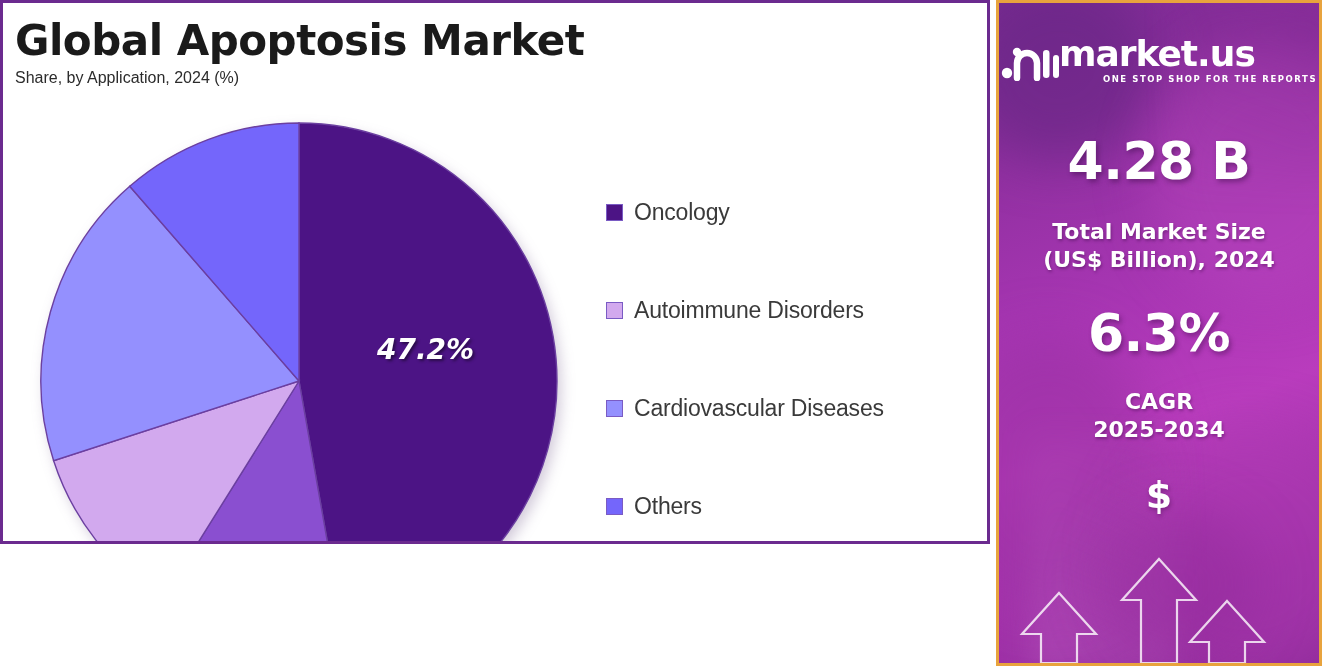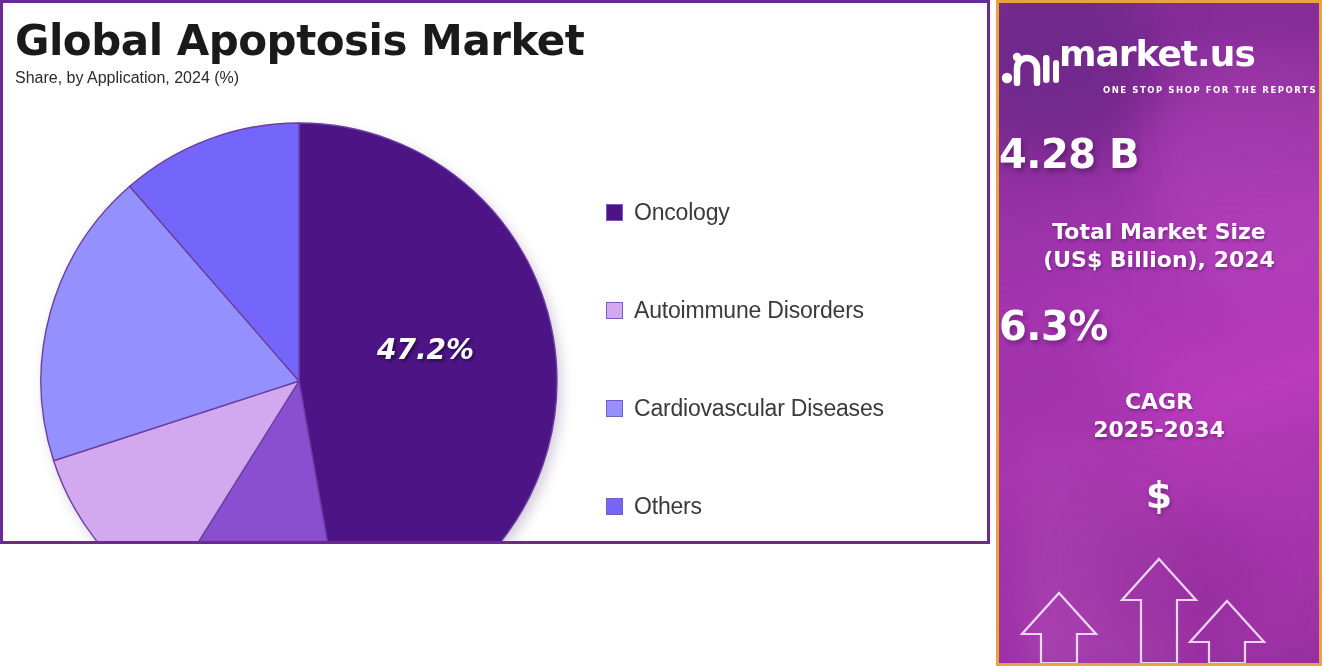--- a/index.html
+++ b/index.html
@@ -130,30 +130,30 @@
     color: #ffffff;
     letter-spacing: -1px;
     line-height: 0.95;
     font-family: "DejaVu Sans", sans-serif;
   }
   #logo-tagline {
     font-size: 8.5px;
     font-weight: 700;
     color: #ffffff;
     letter-spacing: 1.55px;
-    margin-top: 14px;
+    margin-top: 3px;
     font-family: "DejaVu Sans", sans-serif;
     padding-left: 44px;
   }
 
   .stat-big {
     position: absolute;
     width: 100%;
-    text-align: left;
-    font-size: 40px;
+    text-align: center;
+    font-size: 52px;
     font-weight: 800;
     color: #ffffff;
     letter-spacing: -0.5px;
     text-shadow: 2px 3px 5px rgba(60,10,70,0.45);
     font-family: "DejaVu Sans", sans-serif;
   }
   .stat-caption {
     position: absolute;
     width: 100%;
     text-align: center;

